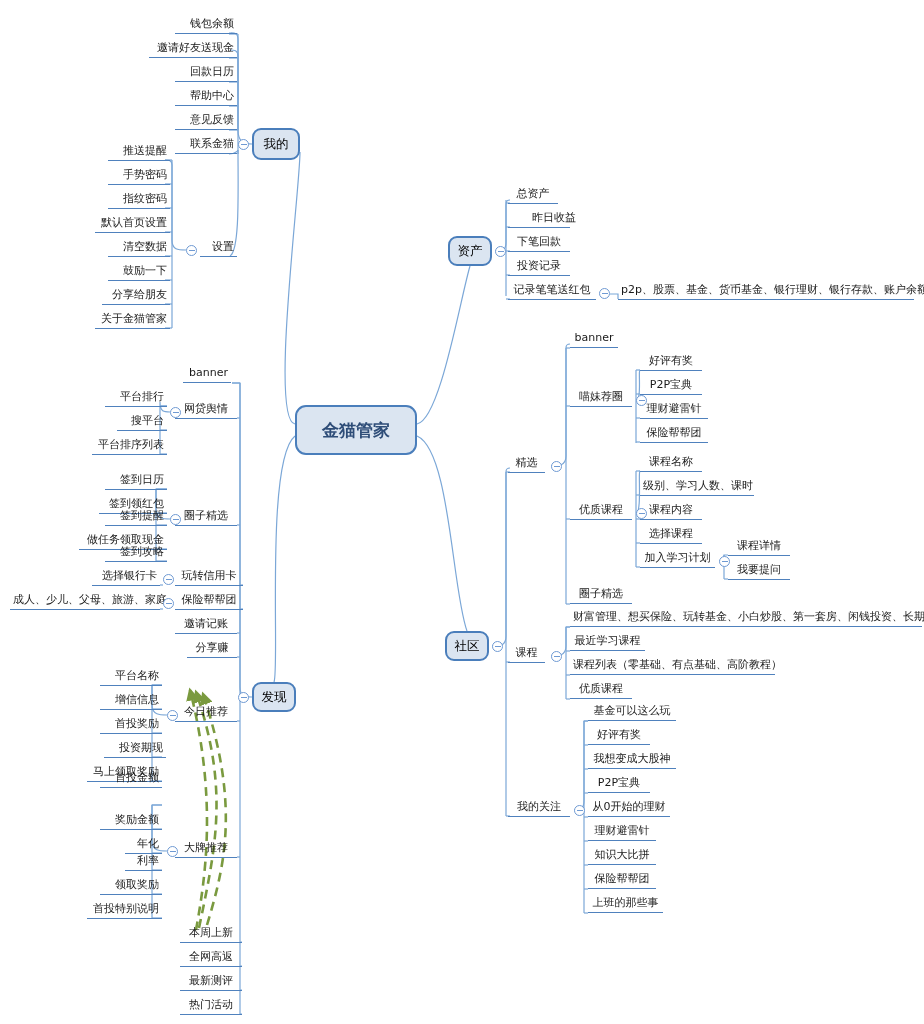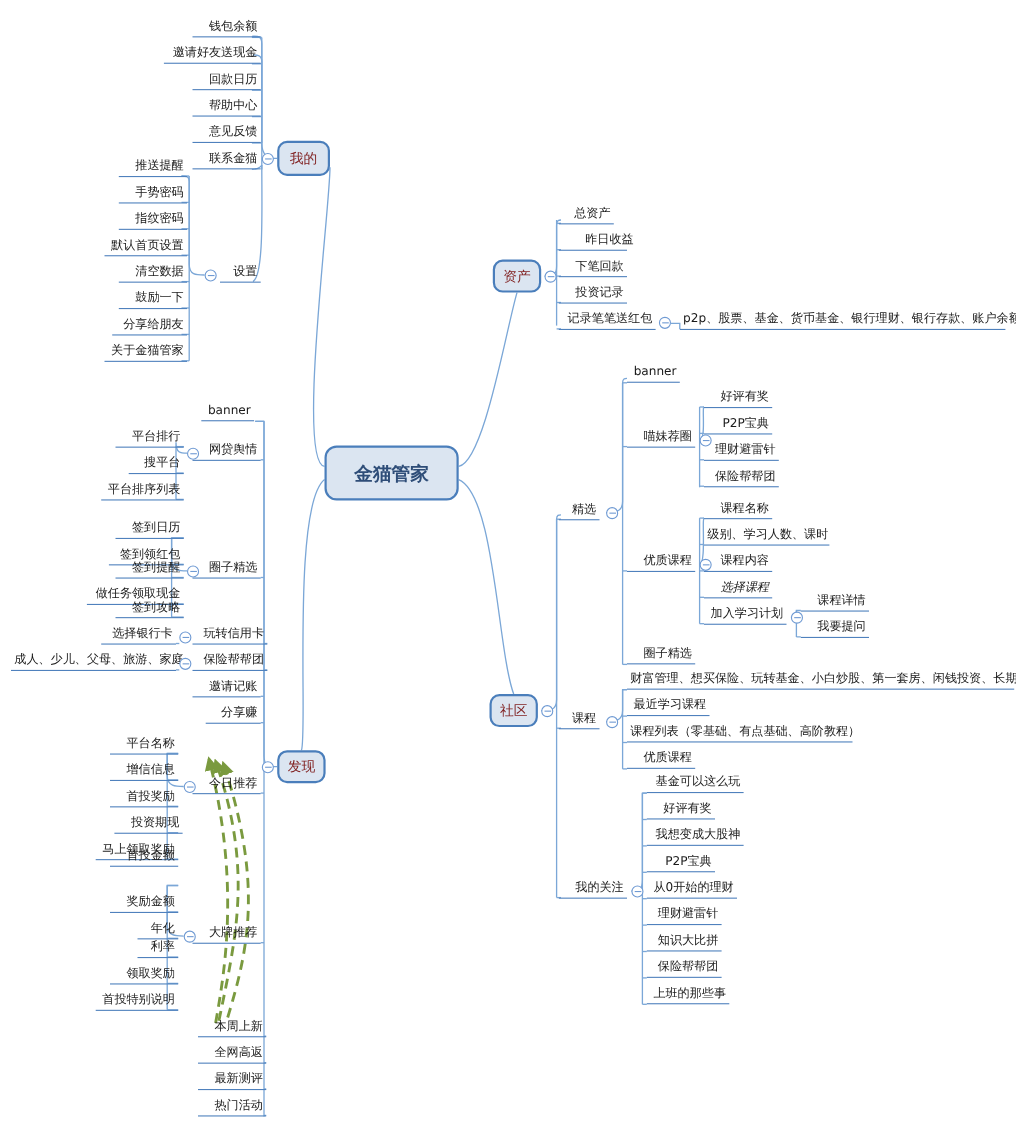--- a/index.html
+++ b/index.html
@@ -12,29 +12,29 @@
     position:absolute;
     font-size:11px;
     line-height:13px;
     color:#1a1a1a;
     white-space:nowrap;
     padding:0 3px 2px 3px;
     border-bottom:1.6px solid #4f81bd;
     box-sizing:border-box;
   }
   .node.ra{ text-align:right; }
-  .node.la{ text-align:right; }
+  .node.la{ text-align:center; }
 
   
   .boxnode{
     position:absolute;
     background:#dbe5f1;
     border:2px solid #4a7ebb;
     border-radius:9px;
-    color:#7f1d1d;
+    color:#000000;
     display:flex;align-items:center;justify-content:center;
     box-sizing:border-box;
     white-space:nowrap;
   }
   .root{
     font-size:17px;
     font-weight:bold;
     border-radius:11px;
     border-width:2.5px;
     color:#2e4d78;
@@ -248,21 +248,21 @@
       <div class="node la" style="left: 570px; top: 331px; width: 48px; height: 17px;">banner</div>
       <div class="node la" style="left: 570px; top: 390px; width: 62px; height: 17px;">喵妹荐圈</div>
       <div class="node la" style="left: 640px; top: 354px; width: 62px; height: 17px;">好评有奖</div>
       <div class="node la" style="left: 640px; top: 378px; width: 62px; height: 17px;">P2P宝典</div>
       <div class="node la" style="left: 640px; top: 402px; width: 68px; height: 17px;">理财避雷针</div>
       <div class="node la" style="left: 640px; top: 426px; width: 68px; height: 17px;">保险帮帮团</div>
       <div class="node la" style="left: 570px; top: 503px; width: 62px; height: 17px;">优质课程</div>
       <div class="node la" style="left: 640px; top: 455px; width: 62px; height: 17px;">课程名称</div>
       <div class="node la" style="left: 640px; top: 479px; width: 114px; height: 17px;">级别、学习人数、课时</div>
       <div class="node la" style="left: 640px; top: 503px; width: 62px; height: 17px;">课程内容</div>
-      <div class="node la" style="left: 640px; top: 527px; width: 62px; height: 17px; font-style: italic;">选择课程</div>
+      <div class="node la" style="left: 640px; top: 527px; width: 62px; height: 17px;">选择课程</div>
       <div class="node la" style="left: 640px; top: 551px; width: 75px; height: 17px;">加入学习计划</div>
       <div class="node la" style="left: 728px; top: 539px; width: 62px; height: 17px;">课程详情</div>
       <div class="node la" style="left: 728px; top: 563px; width: 62px; height: 17px;">我要提问</div>
       <div class="node la" style="left: 570px; top: 587px; width: 62px; height: 17px;">圈子精选</div>
       <div class="node la" style="left: 508px; top: 646px; width: 37px; height: 17px;">课程</div>
       <div class="node la" style="left: 570px; top: 610px; width: 352px; height: 17px;">财富管理、想买保险、玩转基金、小白炒股、第一套房、闲钱投资、长期投资、家庭财务</div>
       <div class="node la" style="left: 570px; top: 634px; width: 75px; height: 17px;">最近学习课程</div>
       <div class="node la" style="left: 570px; top: 658px; width: 205px; height: 17px;">课程列表（零基础、有点基础、高阶教程）</div>
       <div class="node la" style="left: 570px; top: 682px; width: 62px; height: 17px;">优质课程</div>
       <div class="node la" style="left: 508px; top: 800px; width: 62px; height: 17px;">我的关注</div>

